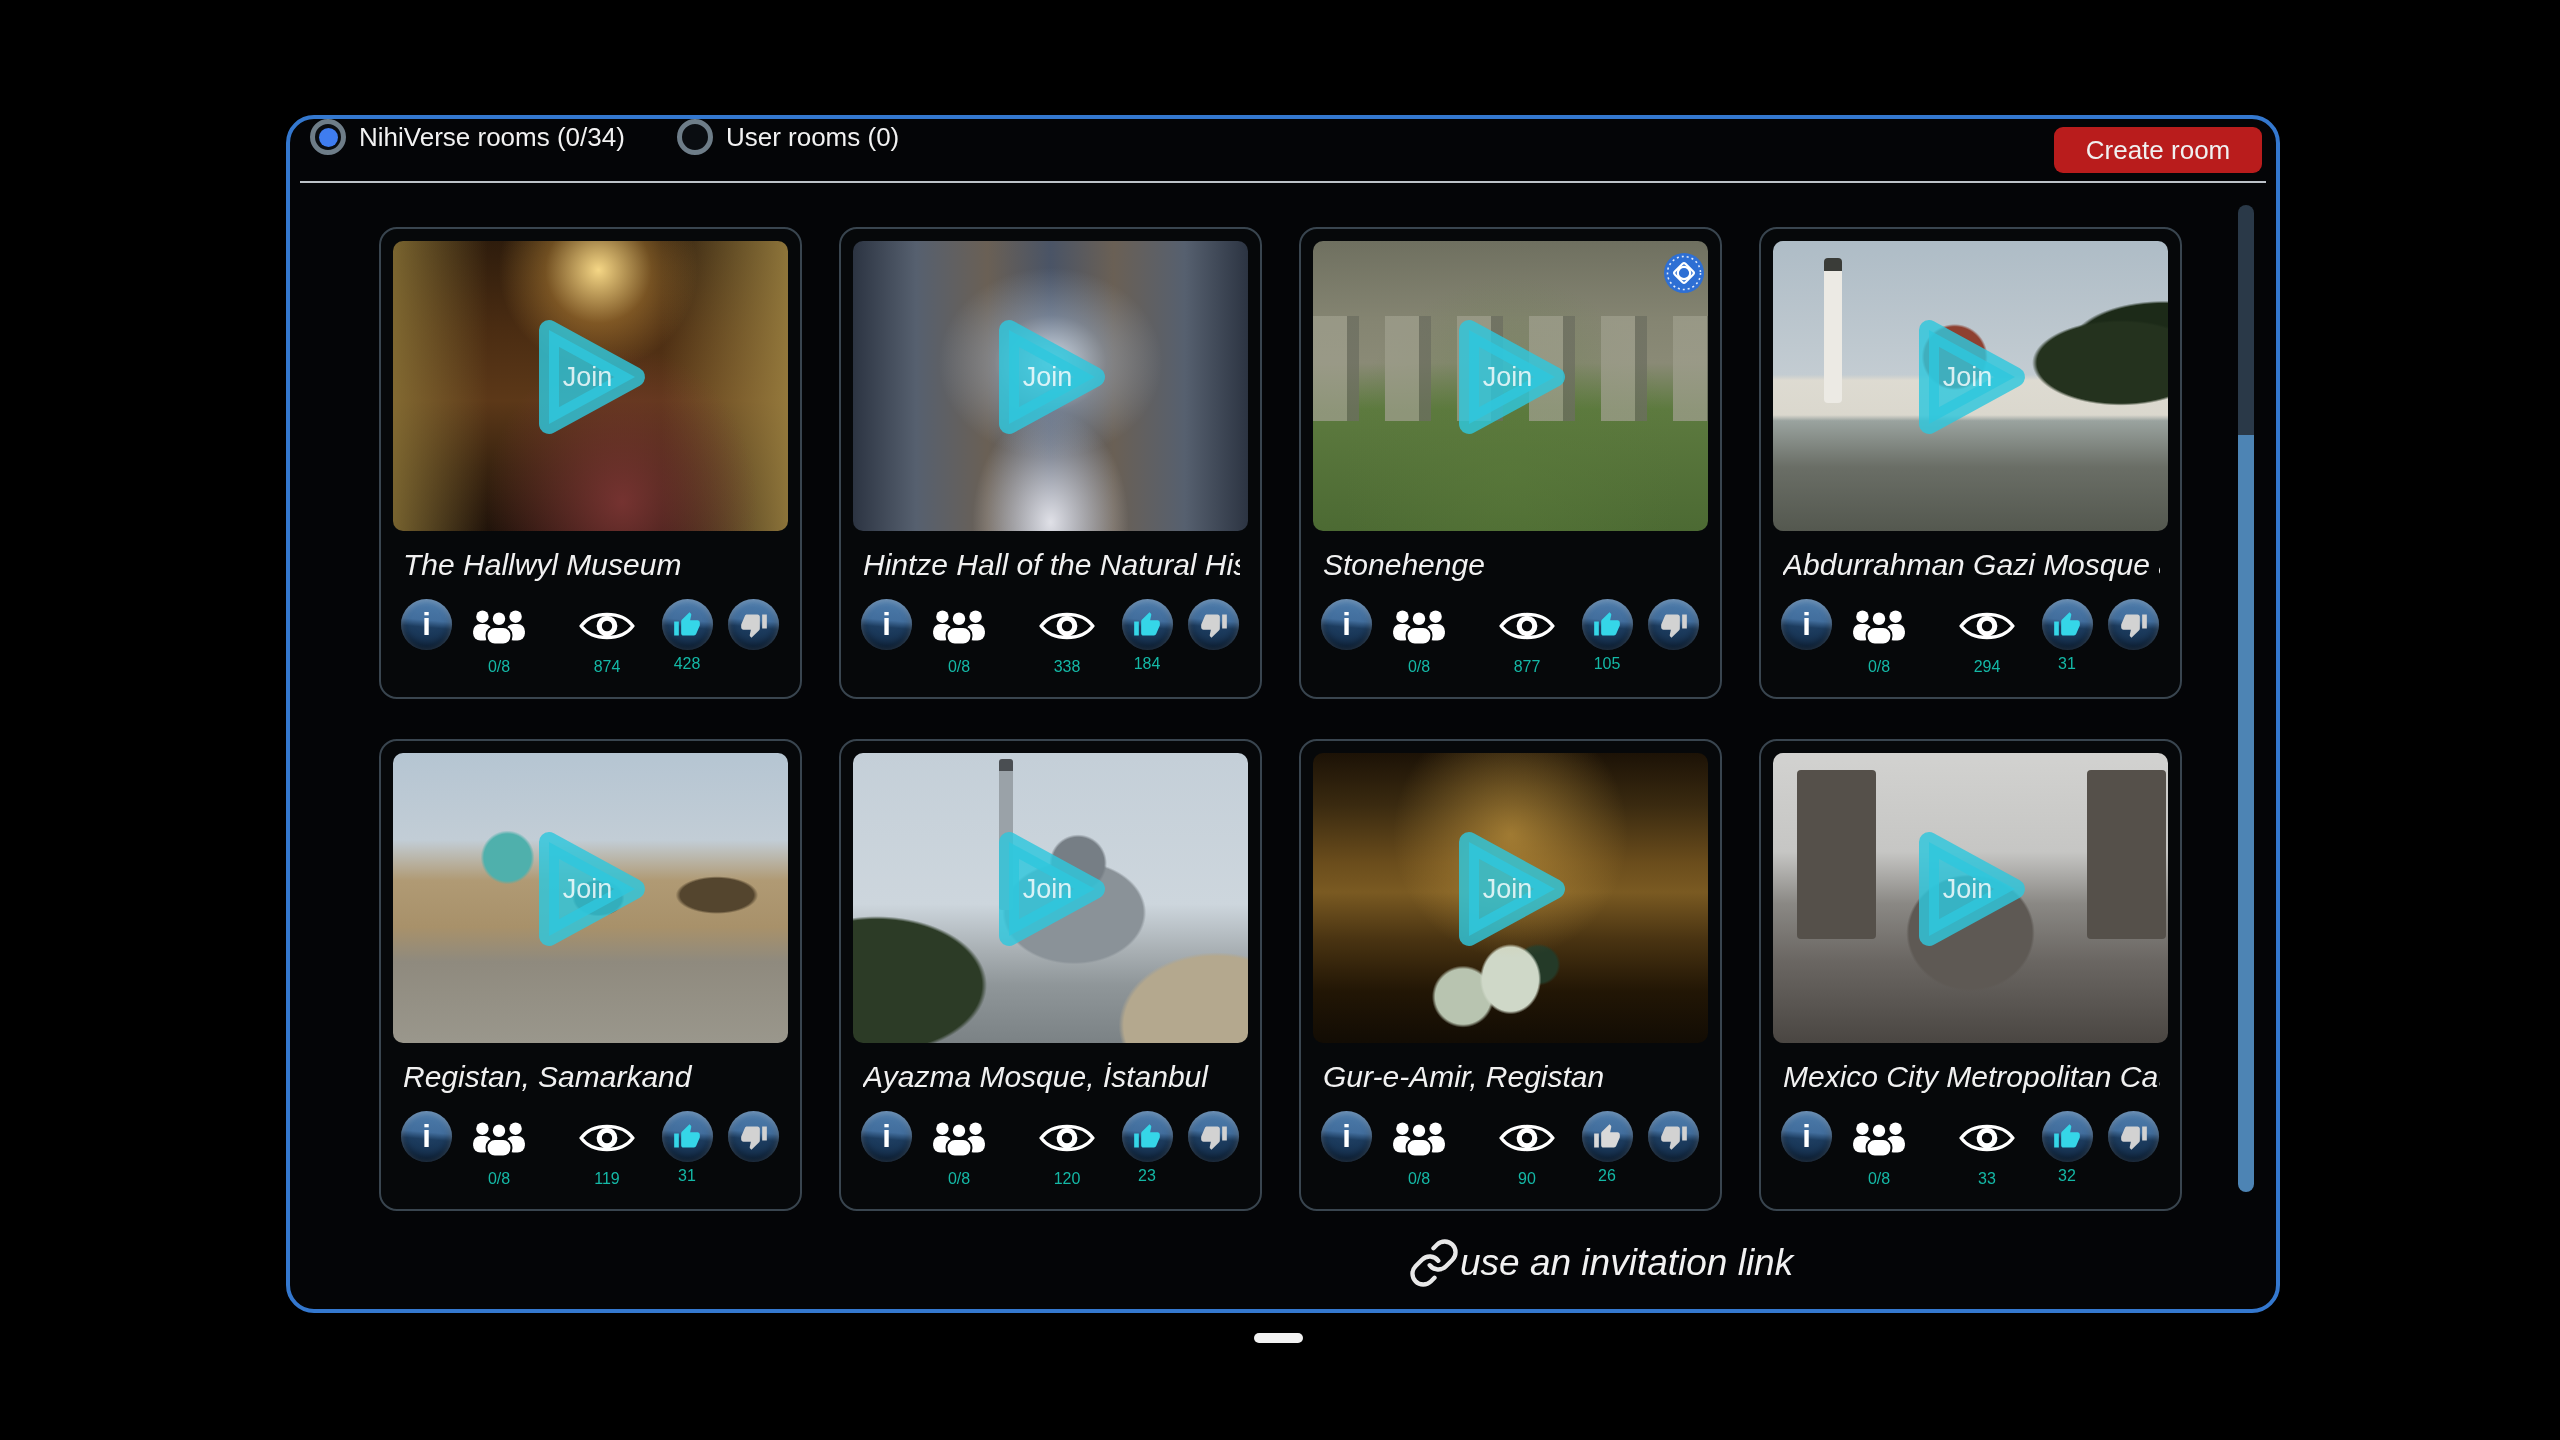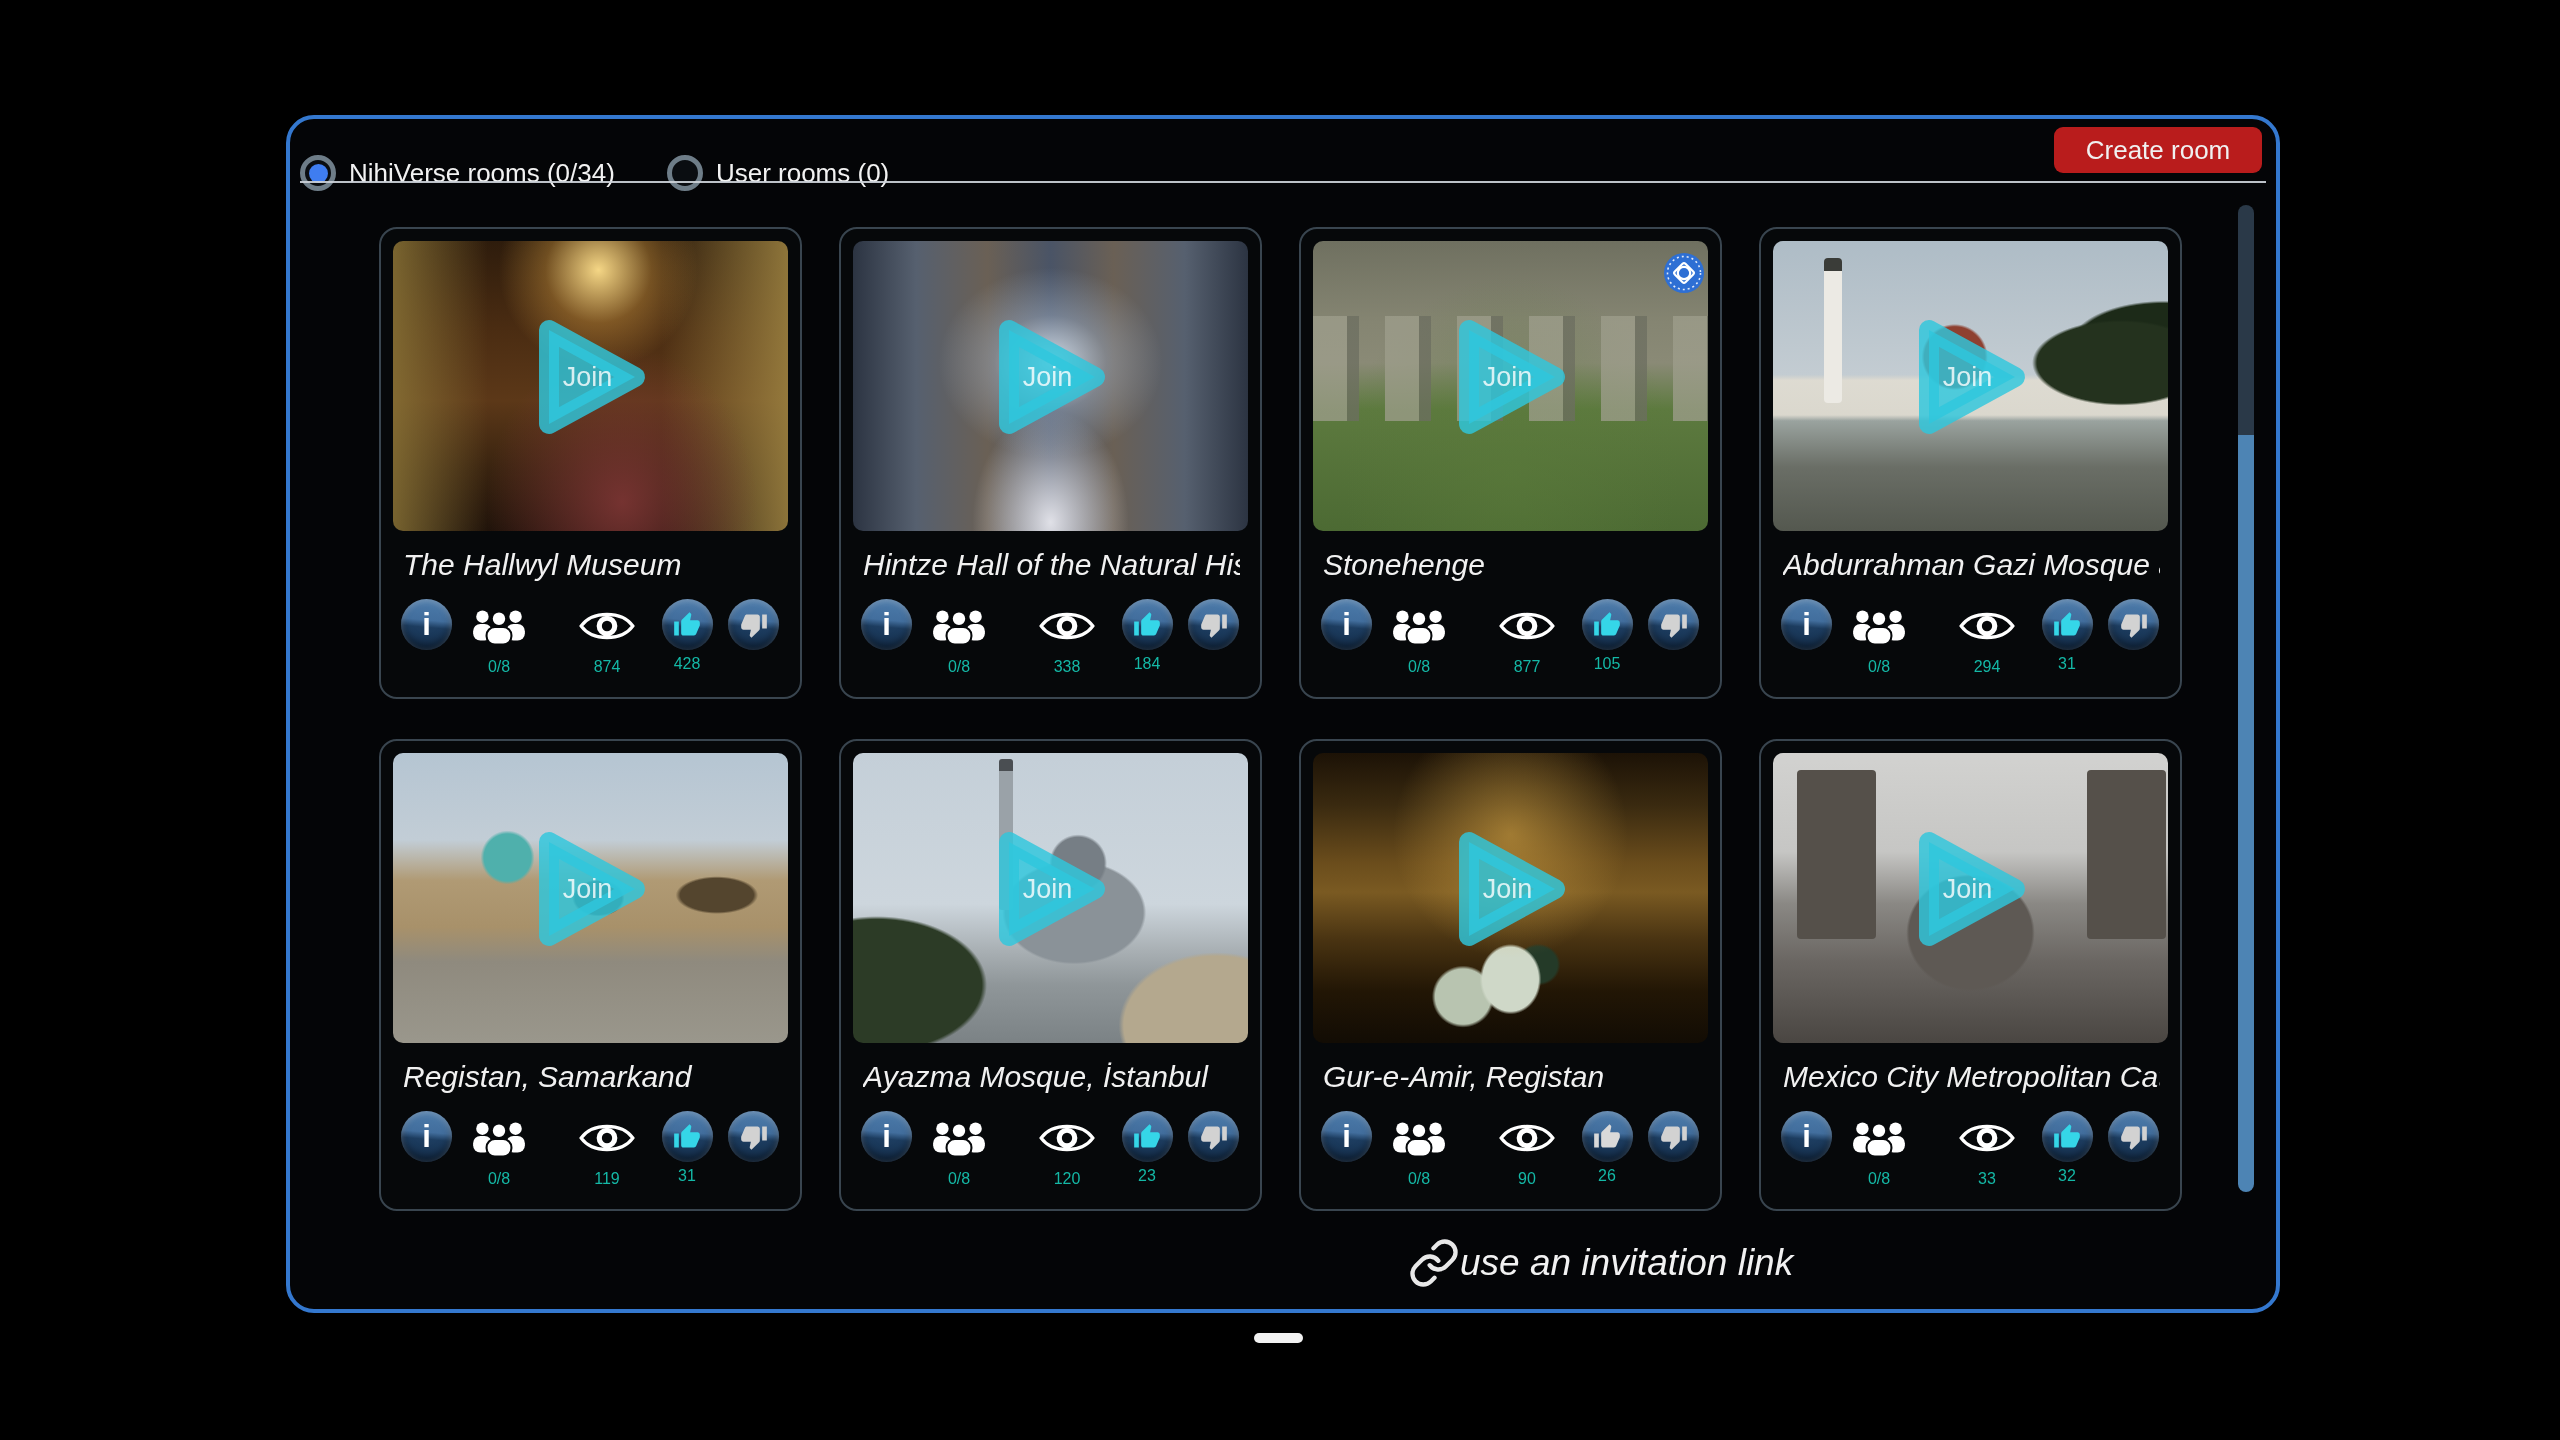--- a/index.html
+++ b/index.html
@@ -5,21 +5,21 @@
   * { margin:0; padding:0; box-sizing:border-box; }
   html,body { width:2560px; height:1440px; background:#000; overflow:hidden;
               font-family:"Liberation Sans", sans-serif; }
 
   
   .panel { position:absolute; left:286px; top:115px; width:1994px; height:1198px;
            background:#040507; border:4px solid #3478cf; border-radius:28px; }
 
   
   .hdr { position:absolute; left:0; top:0; right:0; height:72px;
-         display:flex; align-items:flex-end; padding-left:10px; }
+         display:flex; align-items:flex-start; padding-left:20px; }
   .radio-group { display:flex; align-items:center; cursor:pointer; }
   .radio-outer { width:36px; height:36px; border-radius:50%;
                  border:5px solid #6e7d88; background:#0a0d11;
                  display:flex; align-items:center; justify-content:center; }
   .radio-dot { width:19px; height:19px; border-radius:50%; background:transparent; }
   .radio-group.selected .radio-dot { background:#3f7df0; }
   .radio-label { color:#f2f2f2; font-size:26px; margin-left:13px; }
   .radio-group + .radio-group { margin-left:52px; }
   .create-btn { position:absolute; right:14px; top:8px; width:208px; height:46px;
                 background:#b91c1c; border:none; border-radius:9px;

